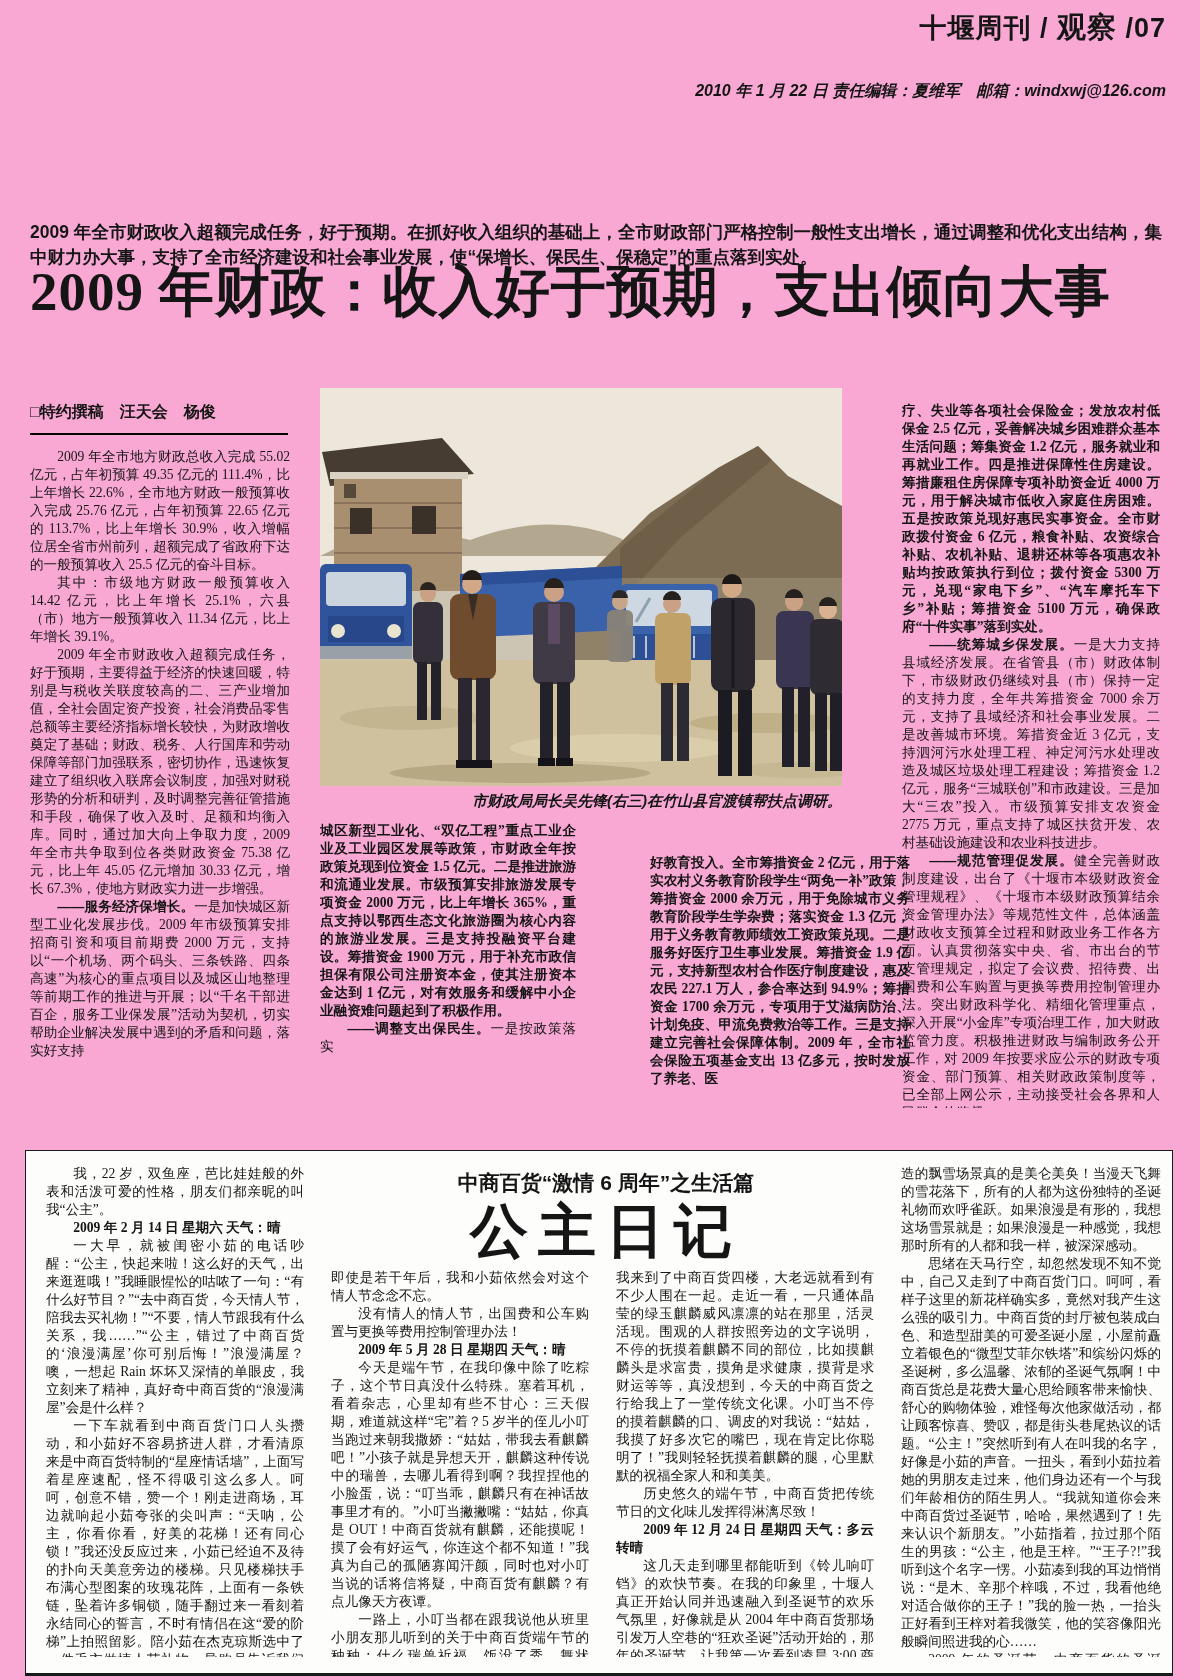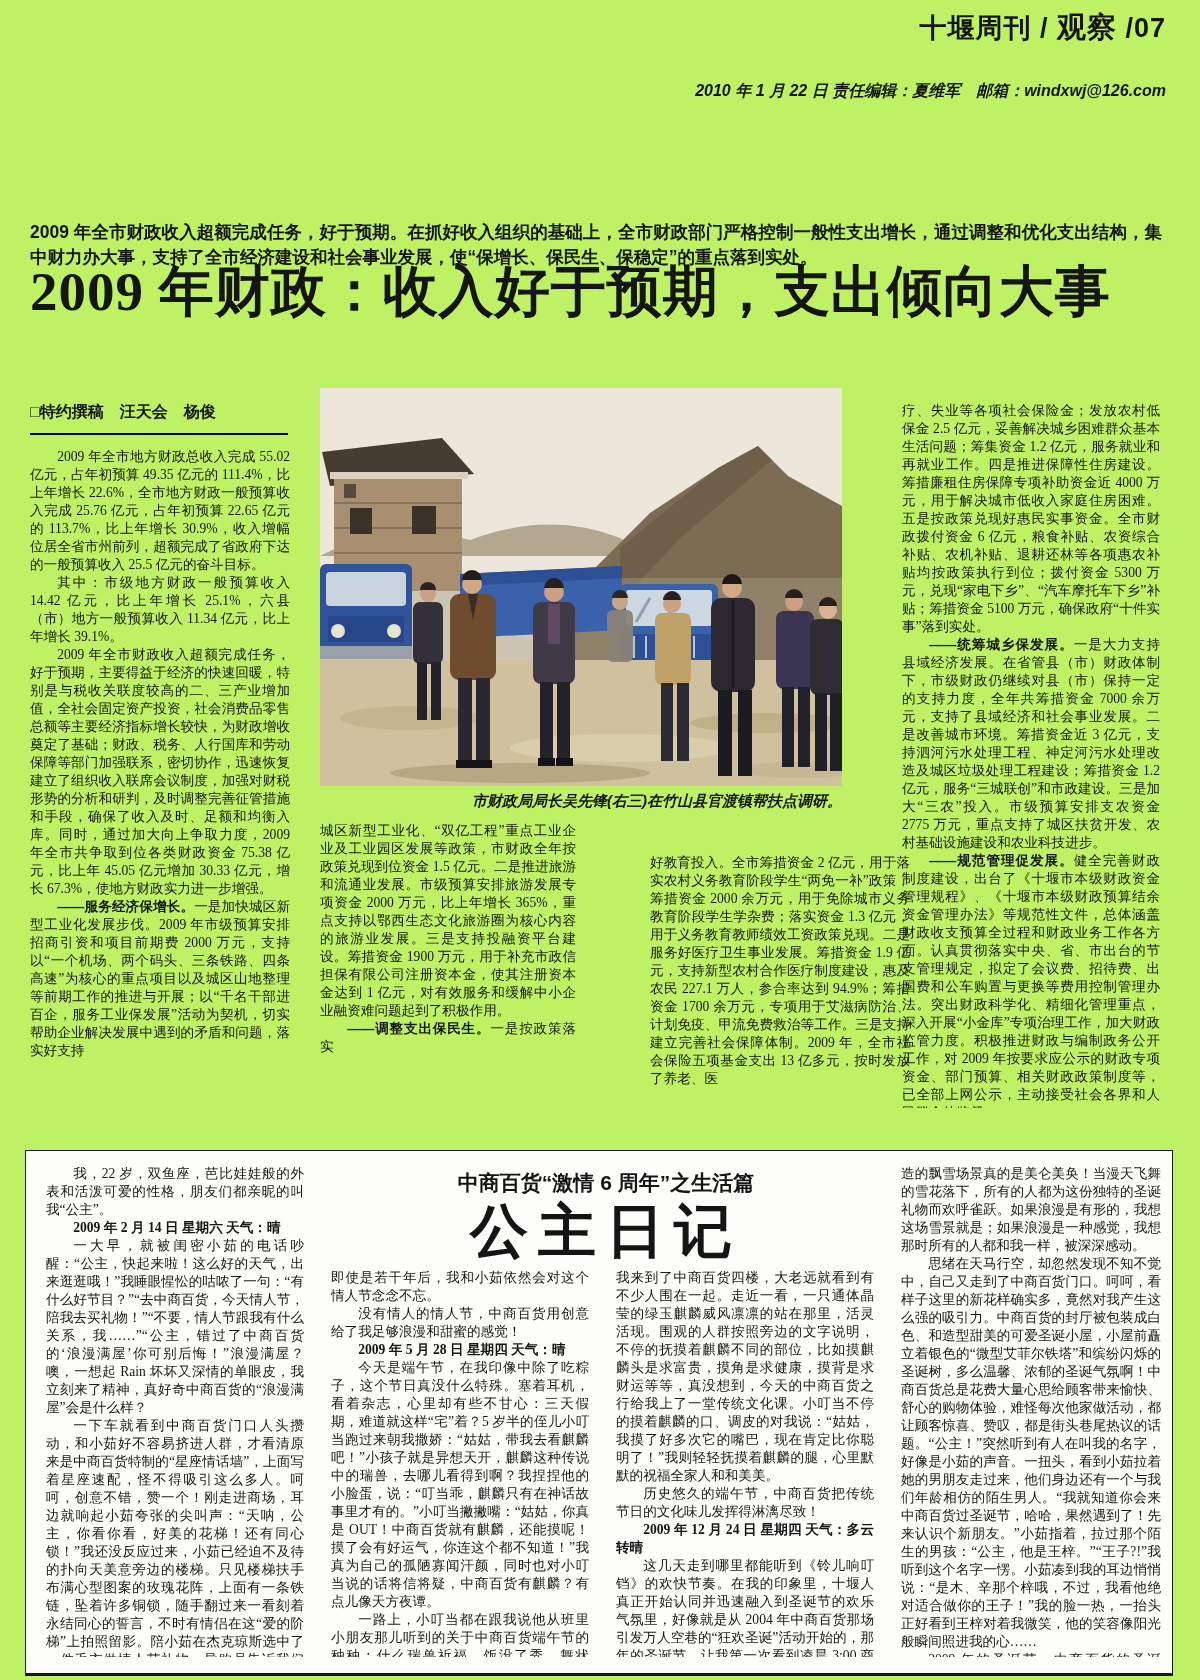--- a/index.html
+++ b/index.html
@@ -1,37 +1,37 @@
 <!DOCTYPE html>
 <html><head>
 <meta charset="utf-8">
 <style>
   html,body{margin:0;padding:0;background:#e8e8e8;}
-  .page{position:relative;width:1200px;height:1680px;margin:0 auto;background:#bef264;color:#151515;overflow:hidden;
+  .page{position:relative;width:1200px;height:1680px;margin:0 auto;background:#f9a8d4;color:#151515;overflow:hidden;
         font-family:"Liberation Serif","DejaVu Serif",serif;}
   
   .masthead{position:absolute;top:8px;right:34px;font-family:"Liberation Sans","DejaVu Sans",sans-serif;
             font-weight:700;font-size:27px;letter-spacing:1px;white-space:nowrap;}
   .masthead .mh-name{font-weight:900;font-size:29px;}
   .dateline{position:absolute;top:42px;right:34px;font-family:"Liberation Sans","DejaVu Sans",sans-serif;
             font-weight:700;font-style:italic;font-size:16px;white-space:nowrap;margin-top:39px;}
   
   .lead{position:absolute;left:30px;top:220px;width:1132px;margin:0;
         font-family:"Liberation Sans","DejaVu Sans",sans-serif;font-weight:700;
         font-size:17.5px;line-height:25px;text-align:justify;}
   .headline{position:absolute;left:30px;top:262px;width:1150px;margin:0;
             font-family:"Liberation Serif","DejaVu Serif",serif;font-weight:900;
             font-size:55px;line-height:60px;letter-spacing:1px;white-space:nowrap;}
   
   .byline{position:absolute;left:30px;top:402px;width:258px;
           font-family:Liberation Serif, serif;font-weight:700;font-size:16px;
           border-bottom:2px solid #000;padding-bottom:10px;}
   .col{position:absolute;font-size:13.6px;line-height:18px;text-align:justify;overflow:hidden;}
   .col p{margin:0;text-indent:2em;}
-  .col p.noindent{text-indent:0;}
+  .col p.noindent{text-indent:0;font-weight:bold;}
   .col p b{font-family:"Liberation Sans","DejaVu Sans",sans-serif;font-weight:700;margin-top:10px;}
   .col1{left:30px;top:448px;width:260px;height:662px;}
   .colA{left:320px;top:822px;width:256px;height:288px;}
   .colB{left:650px;top:822px;width:260px;height:288px;margin-top:32px;}
   .col4{left:902px;top:402px;width:258px;height:706px;}
   
   .photo{position:absolute;left:320px;top:388px;width:522px;height:398px;margin:0;}
   .photo svg{display:block;}
   .caption{position:absolute;left:320px;top:792px;width:522px;text-align:right;
            font-family:"Liberation Sans","DejaVu Sans",sans-serif;font-weight:700;font-style:italic;font-size:15px;}
@@ -217,21 +217,21 @@
       <div class="ftitle">公主日记</div>
     </div>
     <div class="fcol f1">
         <p>我，22 岁，双鱼座，芭比娃娃般的外表和活泼可爱的性格，朋友们都亲昵的叫我“公主”。</p>
         <p><b>2009 年 2 月 14 日 星期六 天气：晴</b></p>
         <p>一大早，就被闺密小茹的电话吵醒：“公主，快起来啦！这么好的天气，出来逛逛哦！”我睡眼惺忪的咕哝了一句：“有什么好节目？”“去中商百货，今天情人节，陪我去买礼物！”“不要，情人节跟我有什么关系，我……”“公主，错过了中商百货的‘浪漫满屋’你可别后悔！”浪漫满屋？噢，一想起 Rain 坏坏又深情的单眼皮，我立刻来了精神，真好奇中商百货的“浪漫满屋”会是什么样？</p>
         <p>一下车就看到中商百货门口人头攒动，和小茹好不容易挤进人群，才看清原来是中商百货特制的“星座情话墙”，上面写着星座速配，怪不得吸引这么多人。呵呵，创意不错，赞一个！刚走进商场，耳边就响起小茹夸张的尖叫声：“天呐，公主，你看你看，好美的花梯！还有同心锁！”我还没反应过来，小茹已经迫不及待的扑向天美意旁边的楼梯。只见楼梯扶手布满心型图案的玫瑰花阵，上面有一条铁链，坠着许多铜锁，随手翻过来一看刻着永结同心的誓言，不时有情侣在这“爱的阶梯”上拍照留影。陪小茹在杰克琼斯选中了一件毛衣做情人节礼物，导购员告诉我们可以参加“浪漫满屋”抽奖活动，在了解到最高奖项是一套价值 1280 元的贵族套房后，小茹的眼中充满了期待，看着她因紧张、兴奋而微微发红的脸庞，我知道</p>
       </div>
     <div class="fcol f2">
         <p class="noindent">即使是若干年后，我和小茹依然会对这个情人节念念不忘。</p>
-        <p>没有情人的情人节，中商百货用创意给了我足够浪漫和甜蜜的感觉！</p>
+        <p>没有情人的情人节，出国费和公车购置与更换等费用控制管理办法！</p>
         <p><b>2009 年 5 月 28 日 星期四 天气：晴</b></p>
         <p>今天是端午节，在我印像中除了吃粽子，这个节日真没什么特殊。塞着耳机，看着杂志，心里却有些不甘心：三天假期，难道就这样“宅”着？5 岁半的侄儿小叮当跑过来朝我撒娇：“姑姑，带我去看麒麟吧！”小孩子就是异想天开，麒麟这种传说中的瑞兽，去哪儿看得到啊？我捏捏他的小脸蛋，说：“叮当乖，麒麟只有在神话故事里才有的。”小叮当撇撇嘴：“姑姑，你真是 OUT！中商百货就有麒麟，还能摸呢！摸了会有好运气，你连这个都不知道！”我真为自己的孤陋寡闻汗颜，同时也对小叮当说的话将信将疑，中商百货有麒麟？有点儿像天方夜谭。</p>
         <p>一路上，小叮当都在跟我说他从班里小朋友那儿听到的关于中商百货端午节的种种：什么瑞兽祈福、饭没了秀、舞状元……哦，原来端午节不仅仅只是吃粽子，中商百货有这么多或传统或新颖的活动啊！小叮当连蹦带跳的拉着</p>
       </div>
     <div class="fcol f3">
         <p class="noindent">我来到了中商百货四楼，大老远就看到有不少人围在一起。走近一看，一只通体晶莹的绿玉麒麟威风凛凛的站在那里，活灵活现。围观的人群按照旁边的文字说明，不停的抚摸着麒麟不同的部位，比如摸麒麟头是求富贵，摸角是求健康，摸背是求财运等等，真没想到，今天的中商百货之行给我上了一堂传统文化课。小叮当不停的摸着麒麟的口、调皮的对我说：“姑姑，我摸了好多次它的嘴巴，现在肯定比你聪明了！”我则轻轻抚摸着麒麟的腿，心里默默的祝福全家人和和美美。</p>
         <p>历史悠久的端午节，中商百货把传统节日的文化味儿发挥得淋漓尽致！</p>
         <p><b>2009 年 12 月 24 日 星期四 天气：多云转晴</b></p>
         <p>这几天走到哪里都能听到《铃儿响叮铛》的欢快节奏。在我的印象里，十堰人真正开始认同并迅速融入到圣诞节的欢乐气氛里，好像就是从 2004 年中商百货那场引发万人空巷的“狂欢圣诞”活动开始的，那年的圣诞节，让我第一次看到凌晨 3:00 商场里还有成百上千人在疯狂扫货。2008 年圣诞节，中商百货精心营</p>
       </div>

